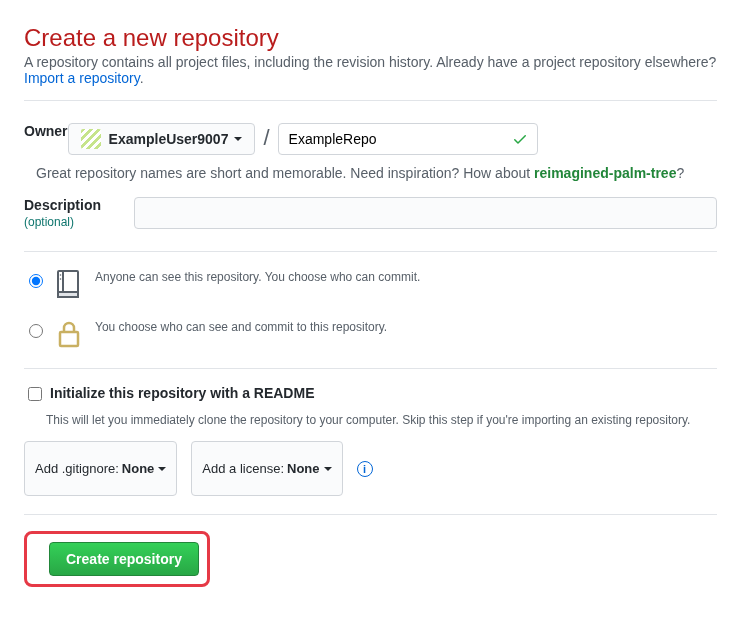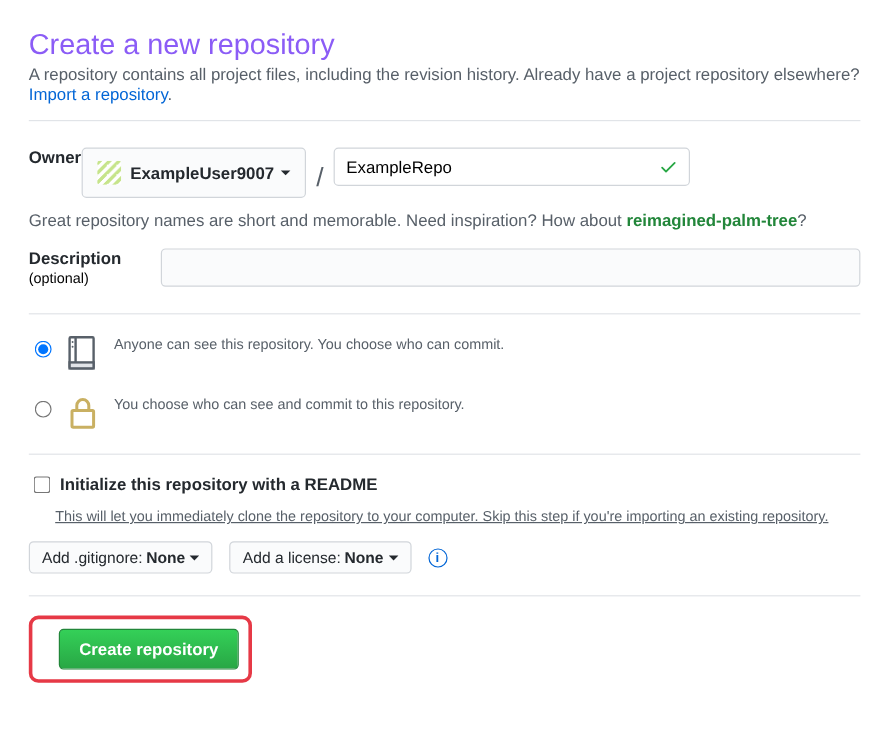--- a/index.html
+++ b/index.html
@@ -9,21 +9,21 @@
     color: #24292e;
     margin: 0;
     padding: 24px;
     width: 741px;
     background: #fff;
   }
   h1 {
     font-size: 24px;
     font-weight: 400;
     margin: 0 0 2px 0;
-    color: #8b5cf6;
+    color: #b91c1c;
   }
   .subhead {
     color: #586069;
     margin: 0 0 2px 0;
   }
   a { color: #0366d6; text-decoration: none; }
   hr {
     border: none;
     border-top: 1px solid #e1e4e8;
     margin: 14px 0 22px 0;
@@ -36,21 +36,21 @@
     display: flex;
     align-items: center;
     background: #fafbfc;
     border: 1px solid #d1d5da;
     border-radius: 4px;
     padding: 5px 12px;
     font-size: 14px;
     font-weight: 600;
     color: #24292e;
     cursor: pointer;
-    height: 42px;
+    height: 32px;
   }
   .avatar {
     width: 20px; height: 20px;
     margin-right: 8px;
     background: linear-gradient(135deg, #c6e48b 25%, #ffffff 25%, #ffffff 50%, #c6e48b 50%, #c6e48b 75%, #ffffff 75%);
     background-size: 8px 8px;
     border-radius: 2px;
   }
   .caret {
     width: 0; height: 0;
@@ -65,33 +65,33 @@
     margin: 0 8px;
     align-self: flex-end;
     padding-bottom: 4px;
   }
   .text-input {
     border: 1px solid #d1d5da;
     border-radius: 4px;
     padding: 5px 32px 5px 10px;
     font-size: 14px;
     height: 32px;
-    width: 297px;
+    width: 260px;
     background: #fff;
   }
   .input-wrap { position: relative; }
   .check-icon {
     position: absolute;
     right: 10px;
     top: 8px;
     color: #28a745;
   }
-  .helptext { color: #586069; margin: 10px 0 16px 0; }
+  .helptext { color: #586069; margin: 10px 0 16px 12px; }
   .suggest-link { color: #22863a; font-weight: 600; }
-  .optional { color: #000000; font-weight: 400; font-size: 12px; }
+  .optional { color: #0f766e; font-weight: 400; font-size: 12px; }
   .desc-input {
     width: 100%;
     border: 1px solid #d1d5da;
     border-radius: 4px;
     padding: 6px 10px;
     font-size: 14px;
     height: 32px;
     background: #fafbfc;
   }
   hr.thin { margin: 16px 0; }
@@ -105,27 +105,27 @@
     margin-right: 10px;
     width: 14px; height: 14px;
   }
   .vis-icon { width: 32px; height: 32px; margin-right: 10px; flex-shrink: 0; }
   .vis-title { font-weight: 600; }
   .vis-desc { color: #586069; font-size: 12px; margin-top: 2px; }
   .check-row { display: flex; align-items: flex-start; margin-bottom: 4px; }
   .check-row input[type=checkbox] {
     margin-top: 2px; margin-right: 8px; width: 14px; height: 14px;
   }
-  .check-desc { color: #586069; font-size: 12px; margin-left: 22px; margin-bottom: 14px; text-decoration: underline; }
+  .check-desc { color: #586069; font-size: 12px; margin-left: 22px; margin-bottom: 14px; }
   .select-row { display: flex; align-items: center; gap: 14px; }
   .select-btn {
     background: #fafbfc;
     border: 1px solid #d1d5da;
     border-radius: 4px;
-    padding: 5px 10px;
+    padding: 19px 10px;
     font-size: 13px;
     color: #24292e;
     cursor: pointer;
     display: flex;
     align-items: center;
   }
   .select-btn .bold { font-weight: 600; margin-left: 3px; }
   .info-icon {
     width: 16px; height: 16px;
     border: 1.5px solid #0366d6;

